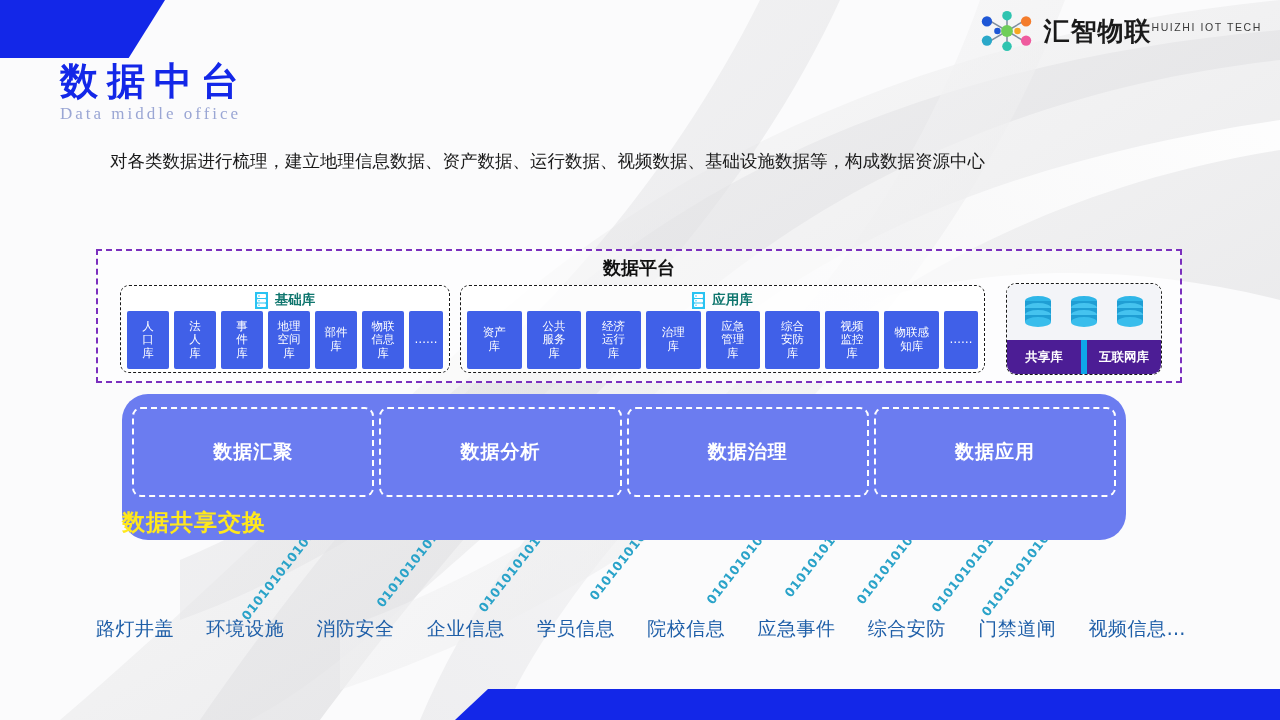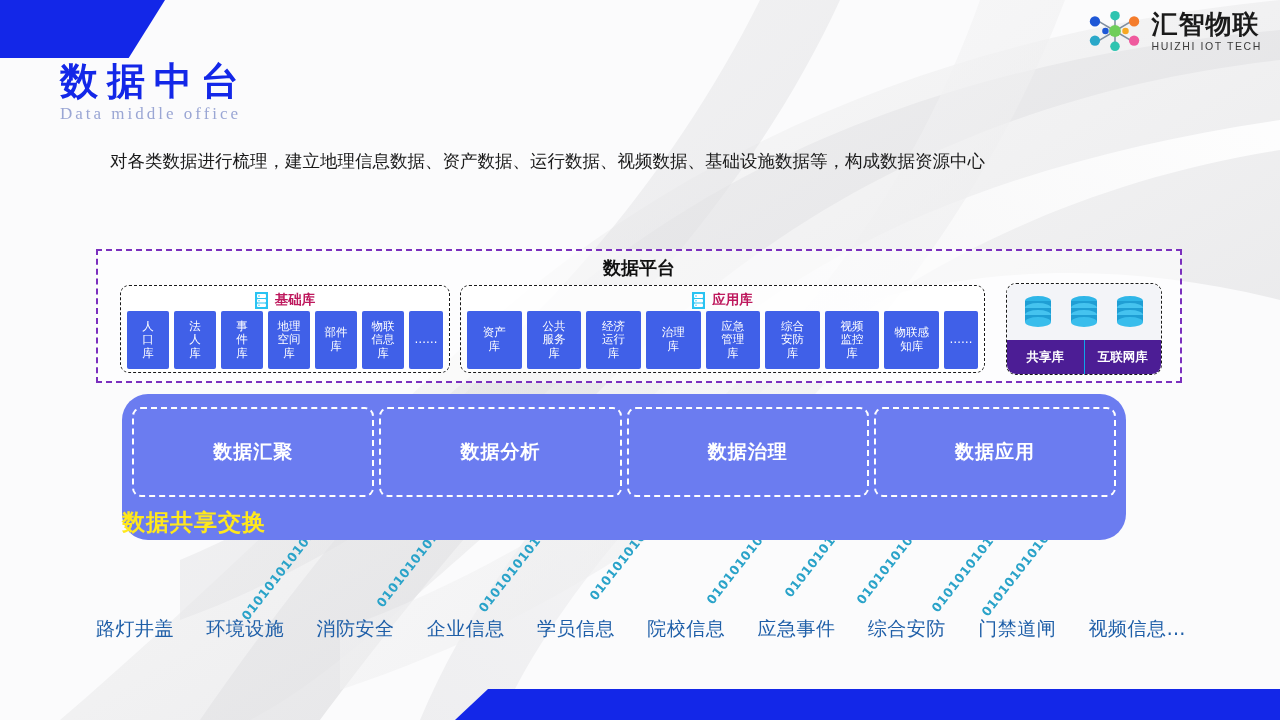--- a/index.html
+++ b/index.html
@@ -25,21 +25,21 @@
   .corner-br {
     position: absolute; left: 455px; bottom: 0; width: 825px; height: 31px;
     background: #1327e8; z-index: 3;
     clip-path: polygon(4% 0, 100% 0, 100% 100%, 0 100%);
   }
 
   
   .logo { position: absolute; right: 18px; top: 10px; z-index: 5;
           display: flex; align-items: center; gap: 8px; }
   .logo-mark { width: 56px; height: 42px; flex: 0 0 auto; }
-  .logo-text { display: flex; flex-direction: column; line-height: 1; }
+  .logo-text { display: flex; flex-direction: row; line-height: 1; }
   .logo-cn { font-size: 26px; font-weight: 700; color: #1a1a1a; letter-spacing: 1px;
              font-family: "DejaVu Sans", "Liberation Sans", sans-serif; }
   .logo-en { font-size: 10.5px; font-weight: 400; color: #3a3a3a;
              letter-spacing: 1.6px; margin-top: 4px; }
 
   
   .title-block { position: absolute; left: 60px; top: 62px; z-index: 5; }
   .title-cn {
     font-size: 38px; font-weight: 700; color: #1327e8; letter-spacing: 9px;
     font-family: "DejaVu Sans", "Liberation Sans", sans-serif; line-height: 1.05;
@@ -75,21 +75,21 @@
   #lib-app  { left: 362px; top: 34px; width: 525px; height: 88px; }
   #lib-side { left: 908px; top: 32px; width: 156px; height: 92px;
               border-radius: 10px; overflow: hidden; }
 
   .lib-head {
     display: flex; align-items: center; justify-content: center; gap: 7px;
     height: 22px; margin-top: 3px;
   }
   .rack-icon { width: 13px; height: 17px; display: block; }
   .lib-head-label {
-    font-size: 13.5px; font-weight: 700; color: #be185d;
+    font-size: 13.5px; font-weight: 700; color: #0f766e;
     font-family: "DejaVu Sans", "Liberation Sans", sans-serif;
   }
 
   .chips { display: flex; gap: 5px; padding: 0 6px; height: 58px; align-items: stretch; }
   .chip {
     flex: 1 1 0; background: #4060e8; color: #fff; border-radius: 2px;
     display: flex; align-items: center; justify-content: center; text-align: center;
     font-size: 11.5px; line-height: 1.18; font-weight: 400; padding: 2px 1px;
     font-family: "DejaVu Sans", "Liberation Sans", sans-serif; white-space: pre-line;
   }
@@ -100,21 +100,21 @@
     height: 56px; display: flex; align-items: center; justify-content: space-around;
     background: #f3f4f8; padding: 0 8px;
   }
   .db-icon { width: 32px; height: 34px; display: block; }
   .side-bottom { display: flex; height: 34px; }
   .side-cell {
     flex: 1 1 0; background: #4c1d95; color: #fff; display: flex;
     align-items: center; justify-content: center; font-size: 12.5px; font-weight: 700;
     font-family: "DejaVu Sans", "Liberation Sans", sans-serif;
   }
-  .side-cell + .side-cell { border-left: 1px solid #0ea5e9; }
+  .side-cell + .side-cell { border-left: 6px solid #0ea5e9; }
 
   
   .band {
     position: absolute; left: 122px; top: 394px; width: 1004px; height: 146px;
     background: #6b7cf0; border-radius: 26px; z-index: 5;
   }
   .band-modules {
     display: flex; gap: 5px; padding: 13px 10px 0 10px;
   }
   .module {

